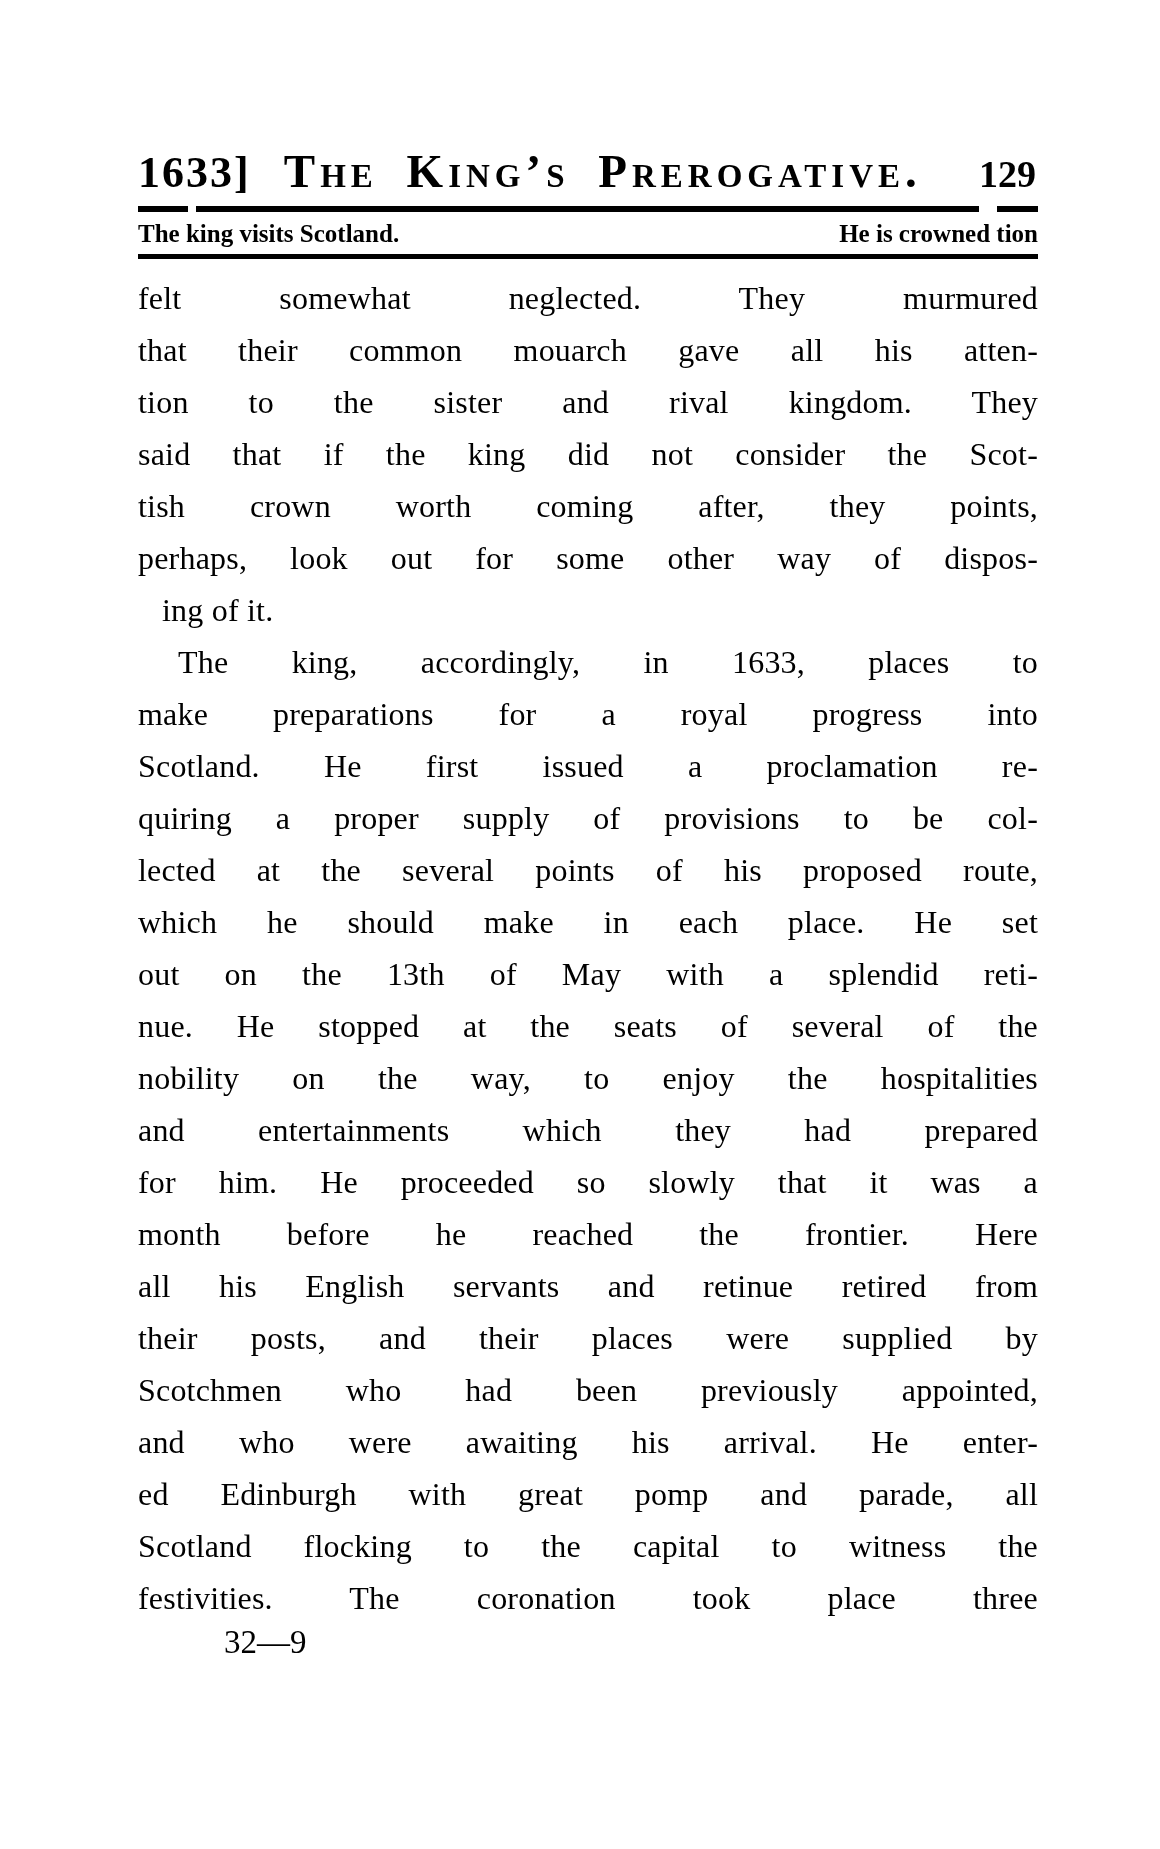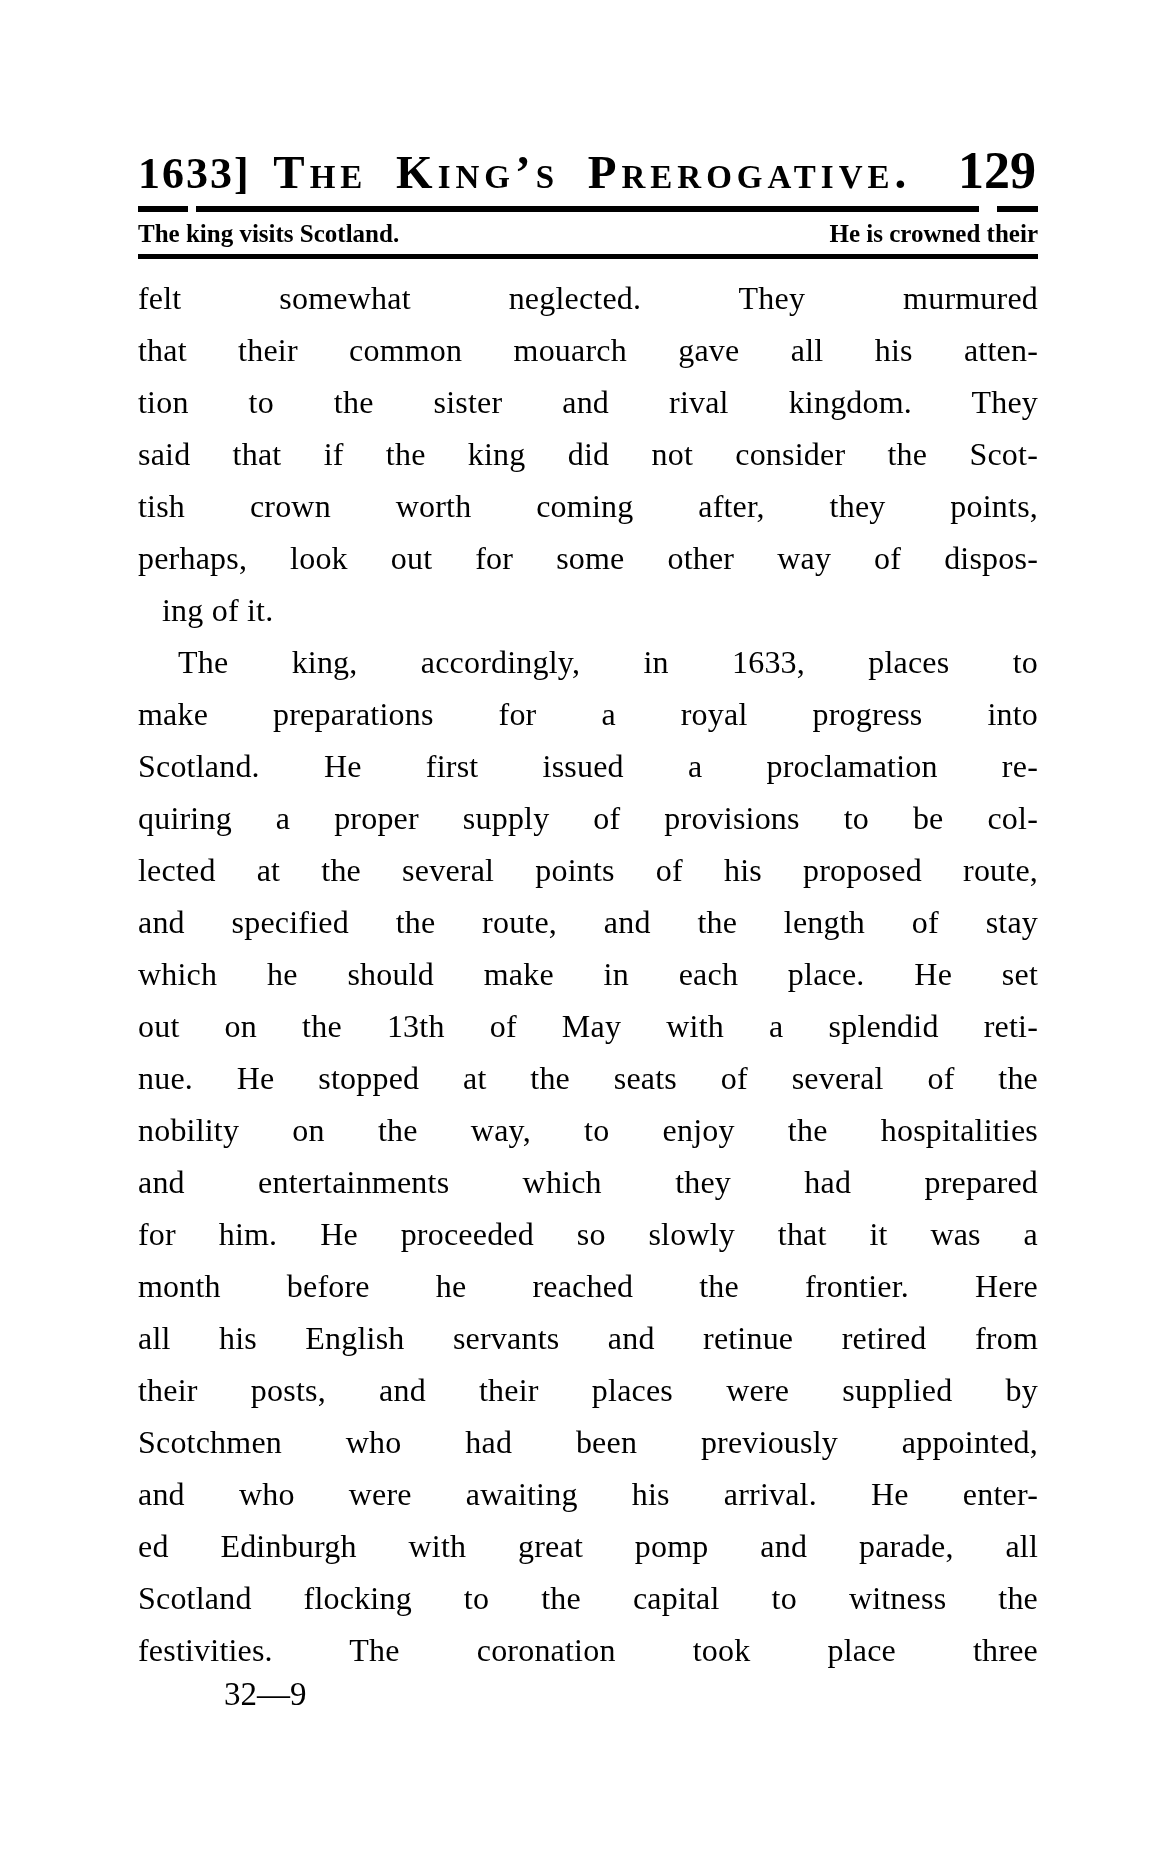--- a/index.html
+++ b/index.html
@@ -31,21 +31,21 @@
     letter-spacing: 2px;
   }
   .rh-title {
     font-size: 47px;
     font-variant: small-caps;
     letter-spacing: 5px;
     word-spacing: 12px;
     margin-left: -24px;
   }
   .rh-page {
-    font-size: 52px;
+    font-size: 38px;
     padding-right: 2px;
   }
   .rule-top {
     margin-top: 10px;
     height: 6px;
     background: linear-gradient(to right,
       #000 0 5.6%, transparent 5.6% 6.4%,
       #000 6.4% 93.4%, transparent 93.4% 95.4%,
       #000 95.4% 100%);
   }
@@ -96,39 +96,38 @@
     <div class="running-head">
       <span class="rh-year">1633]</span>
       <span class="rh-title">The King’s Prerogative.</span>
       <span class="rh-page">129</span>
     </div>
 
     <div class="rule-top"></div>
 
     <div class="subhead">
       <span>The king visits Scotland.</span>
-      <span>He is crowned their</span>
+      <span>He is crowned tion</span>
     </div>
 
     <div class="rule-bottom"></div>
 
     <div class="body-text">
         <div class="line">felt somewhat neglected. They murmured</div>
         <div class="line">that their common mouarch gave all his atten-</div>
         <div class="line">tion to the sister and rival kingdom. They</div>
         <div class="line">said that if the king did not consider the Scot-</div>
         <div class="line">tish crown worth coming after, they points,</div>
         <div class="line">perhaps, look out for some other way of dispos-</div>
         <div class="line short">ing of it.</div>
         <div class="line indent">The king, accordingly, in 1633, places to</div>
         <div class="line">make preparations for a royal progress into</div>
         <div class="line">Scotland. He first issued a proclamation re-</div>
         <div class="line">quiring a proper supply of provisions to be col-</div>
         <div class="line">lected at the several points of his proposed route,</div>
-        <div class="line">and specified the route, and the length of stay</div>
         <div class="line">which he should make in each place. He set</div>
         <div class="line">out on the 13th of May with a splendid reti-</div>
         <div class="line">nue. He stopped at the seats of several of the</div>
         <div class="line">nobility on the way, to enjoy the hospitalities</div>
         <div class="line">and entertainments which they had prepared</div>
         <div class="line">for him. He proceeded so slowly that it was a</div>
         <div class="line">month before he reached the frontier. Here</div>
         <div class="line">all his English servants and retinue retired from</div>
         <div class="line">their posts, and their places were supplied by</div>
         <div class="line">Scotchmen who had been previously appointed,</div>

